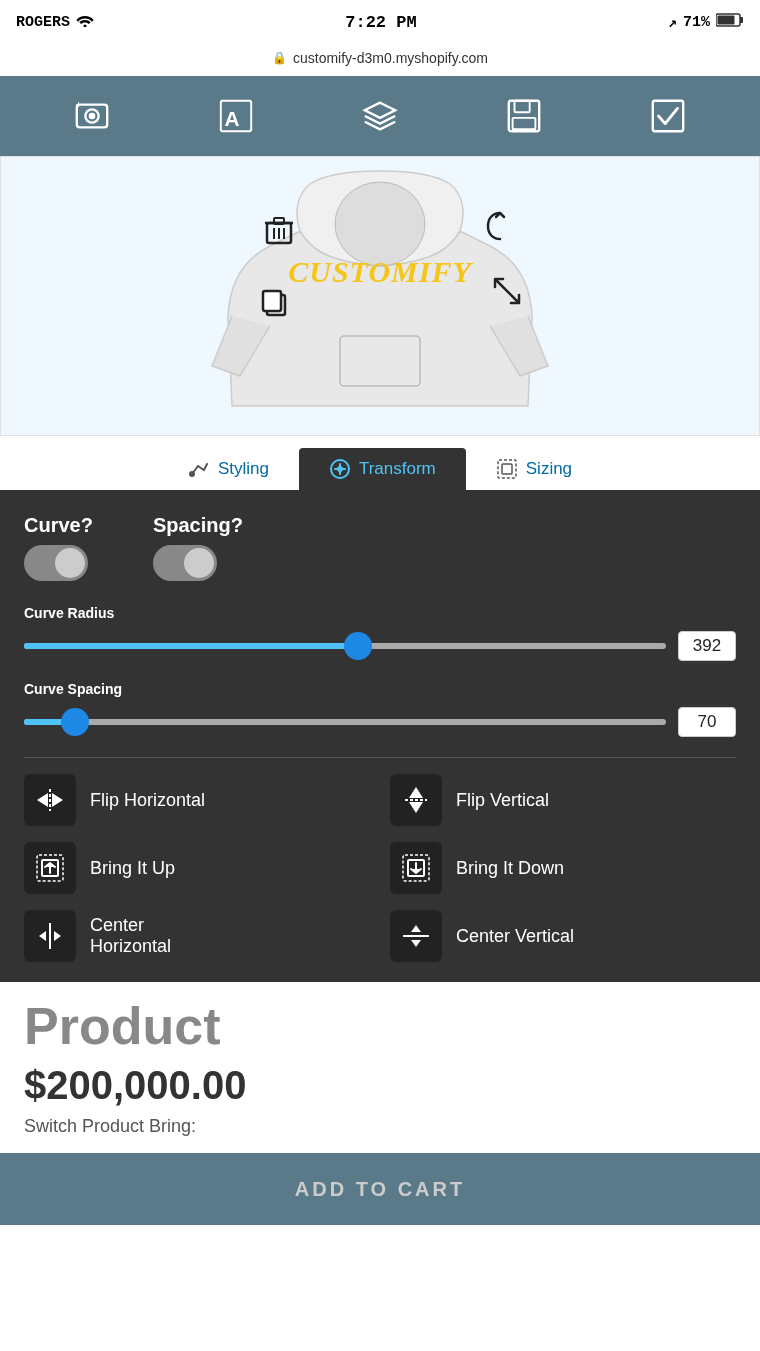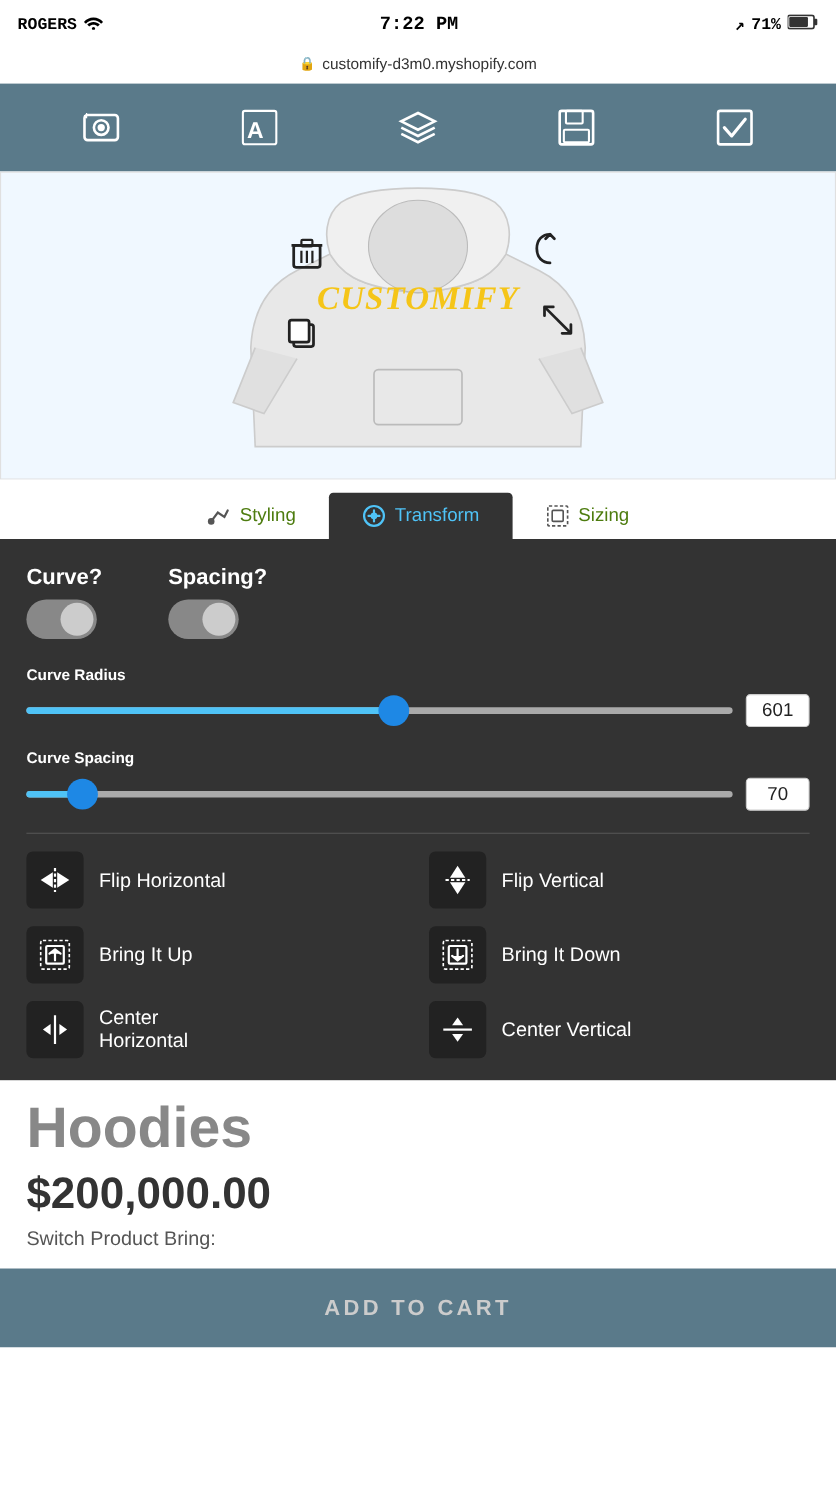--- a/index.html
+++ b/index.html
@@ -111,21 +111,21 @@
       padding: 12px 0 0;
       position: relative;
       z-index: 5;
     }
     .tab {
       display: flex;
       align-items: center;
       gap: 8px;
       padding: 10px 30px;
       font-size: 17px;
-      color: #4d7c0f;
+      color: #0369a1;
       cursor: pointer;
       border-radius: 4px 4px 0 0;
     }
     .tab.active {
       background: #333;
       color: #4fc3f7;
       border-radius: 4px 4px 0 0;
     }
     .tab svg { width: 22px; height: 22px; }
 
@@ -459,21 +459,21 @@
     </div>
   </div>
 
   <div class="slider-section">
     <div class="slider-label">Curve Radius</div>
     <div class="slider-row">
       <div class="slider-track">
         <div class="slider-fill" style="width:52%;"></div>
         <div class="slider-thumb" style="left:52%;"></div>
       </div>
-      <div class="slider-value">601</div>
+      <div class="slider-value">392</div>
     </div>
   </div>
 
   <div class="slider-section">
     <div class="slider-label">Curve Spacing</div>
     <div class="slider-row">
       <div class="slider-track">
         <div class="slider-fill" style="width:8%;"></div>
         <div class="slider-thumb" style="left:8%;"></div>
       </div>
@@ -549,20 +549,20 @@
           <path d="M15 26 L10 19 L20 19 Z" fill="#fff"></path>
         </svg>
       </div>
       <span class="action-label">Center Vertical</span>
     </div>
 
   </div>
 </div>
 
 <div class="page-content">
-  <div class="page-title">Hoodies</div>
+  <div class="page-title">Product</div>
   <div class="page-price">$200,000.00</div>
   <div class="page-subtitle">Switch Product Bring:</div>
 </div>
 
 <div class="bottom-bar">
   <div class="add-to-cart-btn">ADD TO CART</div>
 </div>
 
 </body></html>

